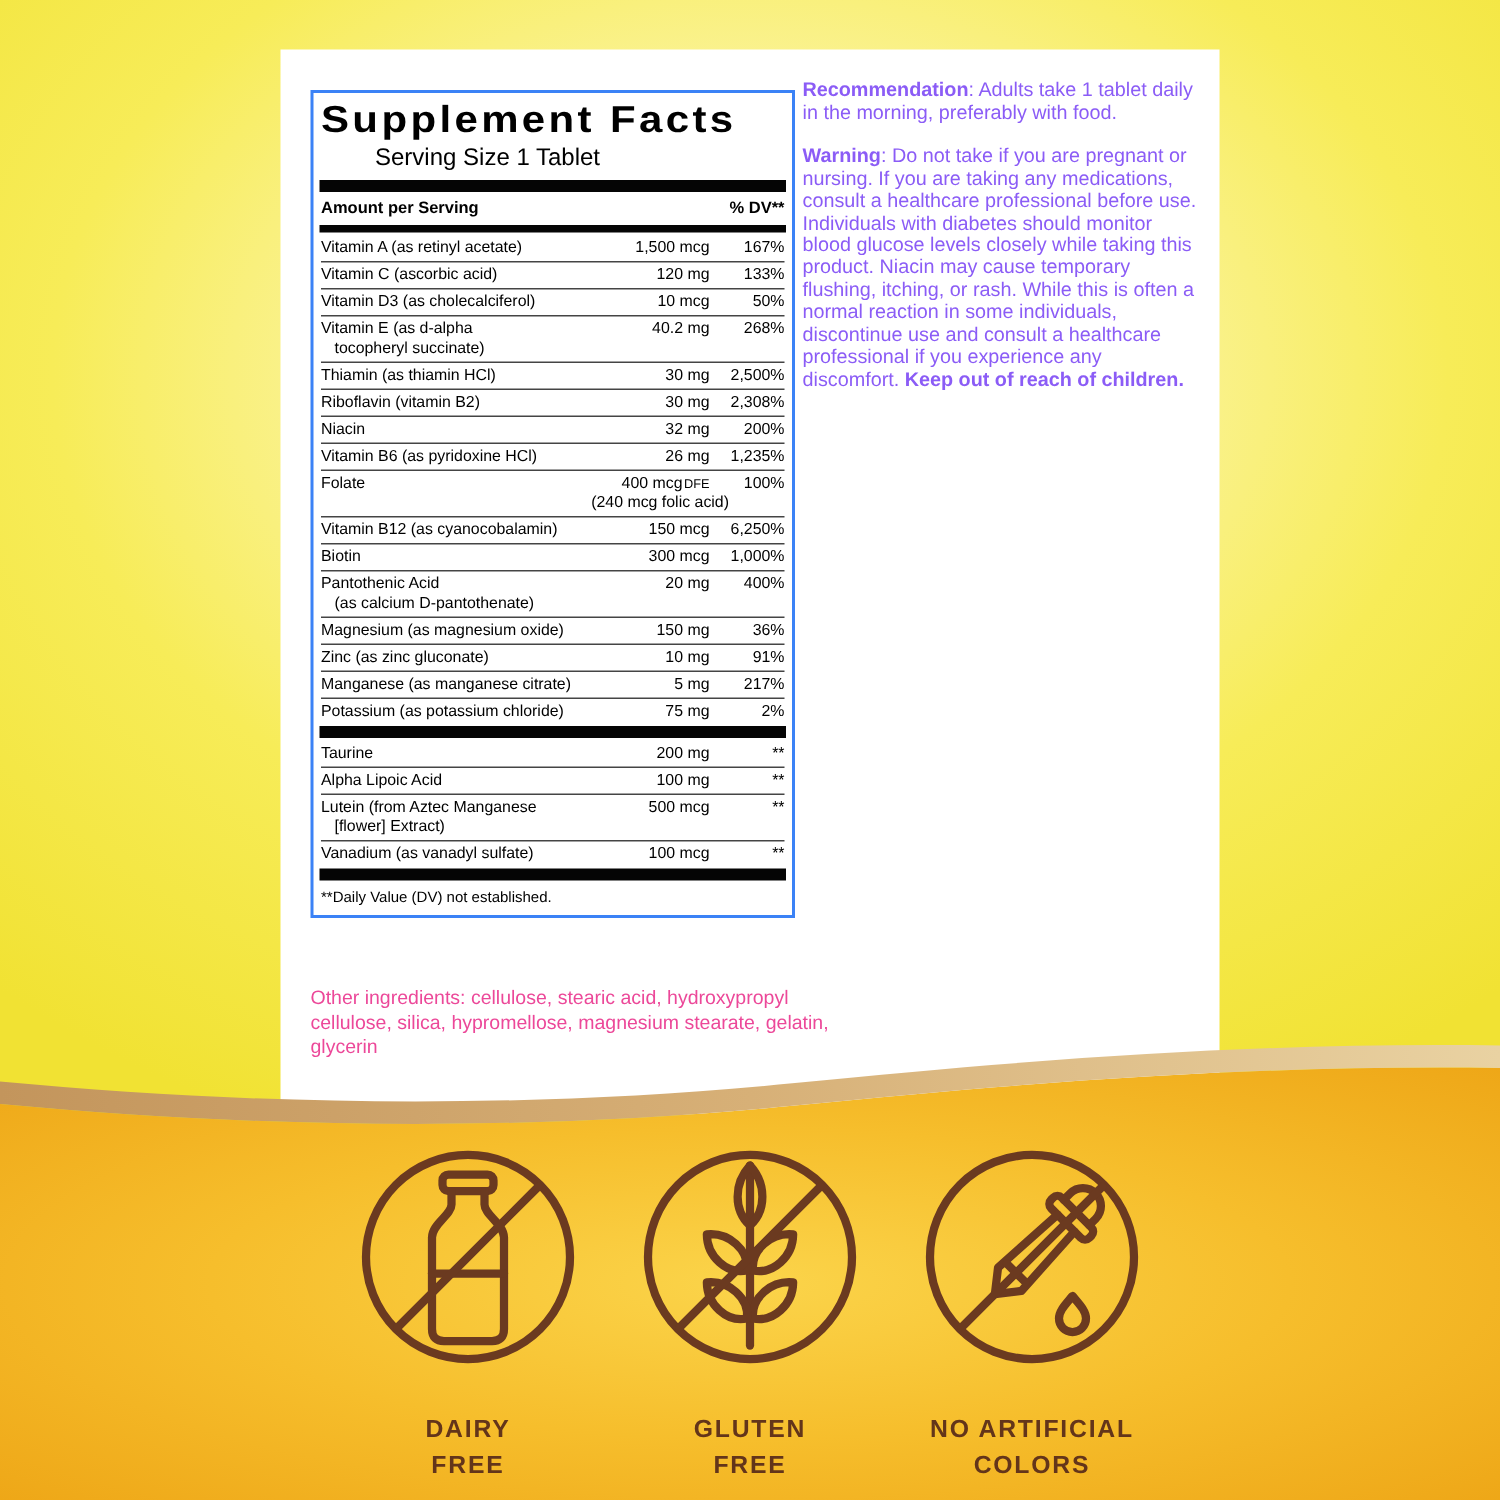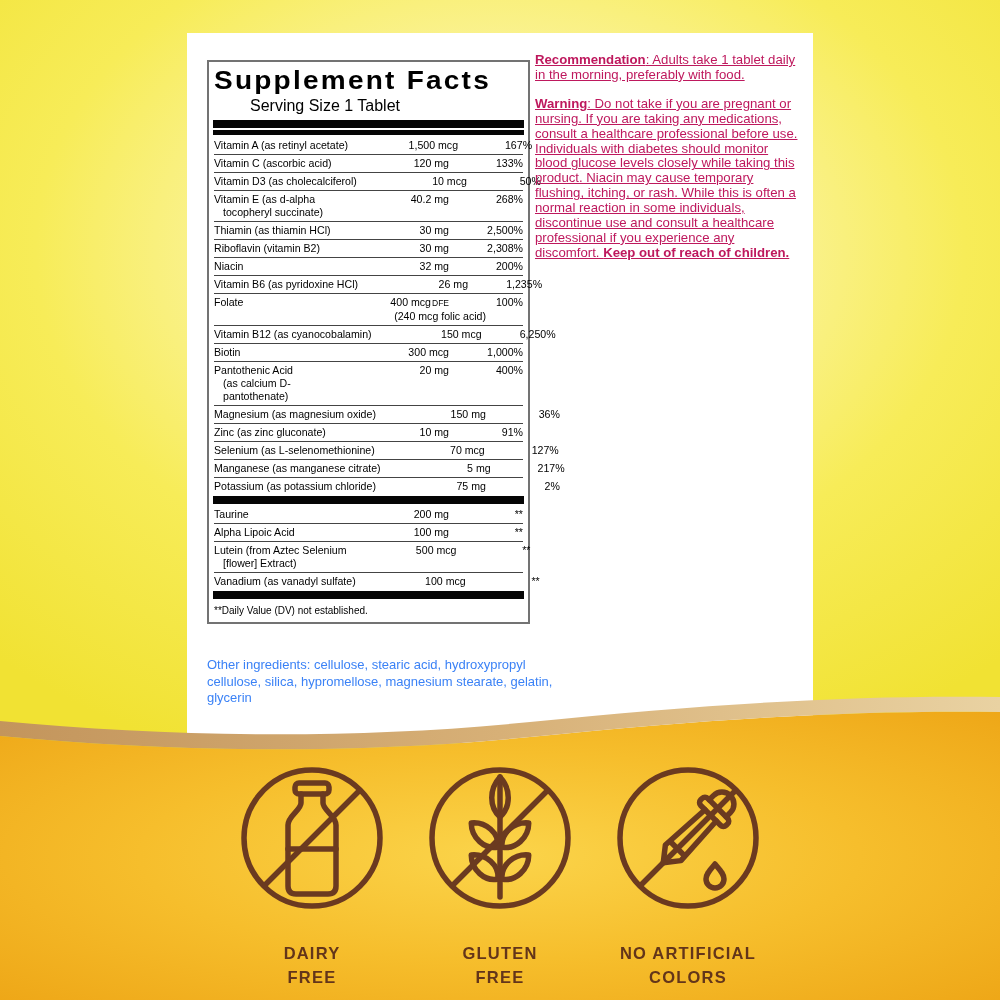--- a/index.html
+++ b/index.html
@@ -4,64 +4,68 @@
 <style>
   html,body{margin:0;padding:0;background:#fff;}
   .stage{position:relative;width:1000px;height:1000px;overflow:hidden;
          font-family:"Liberation Sans",sans-serif;}
   .bg-top{position:absolute;inset:0;z-index:0;
     background:radial-gradient(75% 55% at 50% 25%, #fefbda 0%, #fbf4a2 30%, #f7ec58 62%, #f1e233 100%);}
   .wave{position:absolute;left:0;top:0;z-index:2;}
   
   .card{position:absolute;left:187px;top:33px;width:626px;height:710px;background:#ffffff;z-index:1;}
   
-  .facts{position:absolute;left:20px;top:27px;width:323px;border:2px solid #737373;
+  .facts{position:absolute;left:20px;top:27px;width:323px;border:2px solid #3b82f6;
          box-sizing:border-box;padding:3px 5px 4px 5px;color:#000;}
   .facts-title{font-size:25px;font-weight:bold;letter-spacing:2px;white-space:nowrap;
                transform:scaleX(1.12);transform-origin:left center;padding-top:1px;}
   .serving{font-size:16px;padding:2px 0 4px 0;margin-left:36px;}
   .bar{height:8px;background:#050505;margin:1px -1px 2px -1px;}
   .bar.med{height:5px;margin-top:2px;}
   .hdr{display:flex;justify-content:space-between;font-weight:bold;font-size:11px;padding:3px 0 3px 0;}
   .nrow{border-top:1px solid #444;padding:2px 0;}
   .rows .nrow:first-child{border-top:none;}
-  .rline{display:grid;grid-template-columns:1fr 86px 50px;font-size:10.6px;line-height:13px;gap:24px;}
+  .rline{display:grid;grid-template-columns:1fr 86px 50px;font-size:10.6px;line-height:13px;}
   .ncell{white-space:nowrap;}
   .acell{text-align:right;white-space:nowrap;}
   .vcell{text-align:right;white-space:nowrap;}
   .l2-name{padding-left:9px;font-size:10.6px;line-height:13px;}
   .l2-amount{grid-column:2/span 2;text-align:right;padding-right:37px;font-size:10.6px;line-height:13px;}
   .dfe{font-size:8.5px;margin-left:1px;text-align:center;}
   .footnote{font-size:10px;padding:4px 0 2px 0;}
   
-  .rightcol{position:absolute;left:348px;top:20px;width:264px;font-size:13.2px;line-height:14.9px;color:#be185d;text-decoration:underline;}
+  .rightcol{position:absolute;left:348px;top:20px;width:264px;font-size:13.2px;line-height:14.9px;color:#8b5cf6;}
   .rightcol p{margin:0 0 14px 0;}
   .rightcol b{font-weight:bold;}
   
-  .othering{position:absolute;left:20px;top:624px;width:347px;font-size:13px;line-height:16.5px;color:#3b82f6;}
+  .othering{position:absolute;left:20px;top:624px;width:347px;font-size:13px;line-height:16.5px;color:#ec4899;}
   
   .badges{position:absolute;left:0;top:763px;width:1000px;display:flex;justify-content:center;gap:2px;z-index:3;}
   .badge{width:186px;display:flex;flex-direction:column;align-items:center;}
   .badge svg{display:block;}
   .badge-label{margin-top:28px;text-align:center;font-weight:bold;font-size:16.5px;
                line-height:24px;letter-spacing:1.2px;color:#63351a;}
   .ico{stroke:#6b3a20;stroke-width:5.5;fill:none;stroke-linecap:round;stroke-linejoin:round;}
 </style>
 </head>
 <body>
 
 <div class="stage">
   <div class="bg-top"></div>
 
   <div class="card">
 
     <div class="facts">
       <div class="facts-title">Supplement Facts</div>
       <div class="serving">Serving Size 1 Tablet</div>
       <div class="bar"></div>
+      <div class="hdr">
+        <span>Amount per Serving</span>
+        <span>% DV**</span>
+      </div>
       <div class="bar med"></div>
       <div class="rows" id="rows-main">
           <div class="nrow">
             <div class="rline">
               <div class="ncell">Vitamin A (as retinyl acetate)</div>
               <div class="acell">1,500 mcg</div>
               <div class="vcell">167%</div>
             </div>
           </div>
           <div class="nrow">
@@ -160,27 +164,20 @@
           </div>
           <div class="nrow">
             <div class="rline">
               <div class="ncell">Zinc (as zinc gluconate)</div>
               <div class="acell">10 mg</div>
               <div class="vcell">91%</div>
             </div>
           </div>
           <div class="nrow">
             <div class="rline">
-              <div class="ncell">Selenium (as L-selenomethionine)</div>
-              <div class="acell">70 mcg</div>
-              <div class="vcell">127%</div>
-            </div>
-          </div>
-          <div class="nrow">
-            <div class="rline">
               <div class="ncell">Manganese (as manganese citrate)</div>
               <div class="acell">5 mg</div>
               <div class="vcell">217%</div>
             </div>
           </div>
           <div class="nrow">
             <div class="rline">
               <div class="ncell">Potassium (as potassium chloride)</div>
               <div class="acell">75 mg</div>
               <div class="vcell">2%</div>
@@ -198,21 +195,21 @@
           </div>
           <div class="nrow">
             <div class="rline">
               <div class="ncell">Alpha Lipoic Acid</div>
               <div class="acell">100 mg</div>
               <div class="vcell">**</div>
             </div>
           </div>
           <div class="nrow">
             <div class="rline">
-              <div class="ncell">Lutein (from Aztec Selenium</div>
+              <div class="ncell">Lutein (from Aztec Manganese</div>
               <div class="acell">500 mcg</div>
               <div class="vcell">**</div>
             </div>
             <div class="rline">
               <div class="l2-name">[flower] Extract)</div>
             </div>
           </div>
           <div class="nrow">
             <div class="rline">
               <div class="ncell">Vanadium (as vanadyl sulfate)</div>

